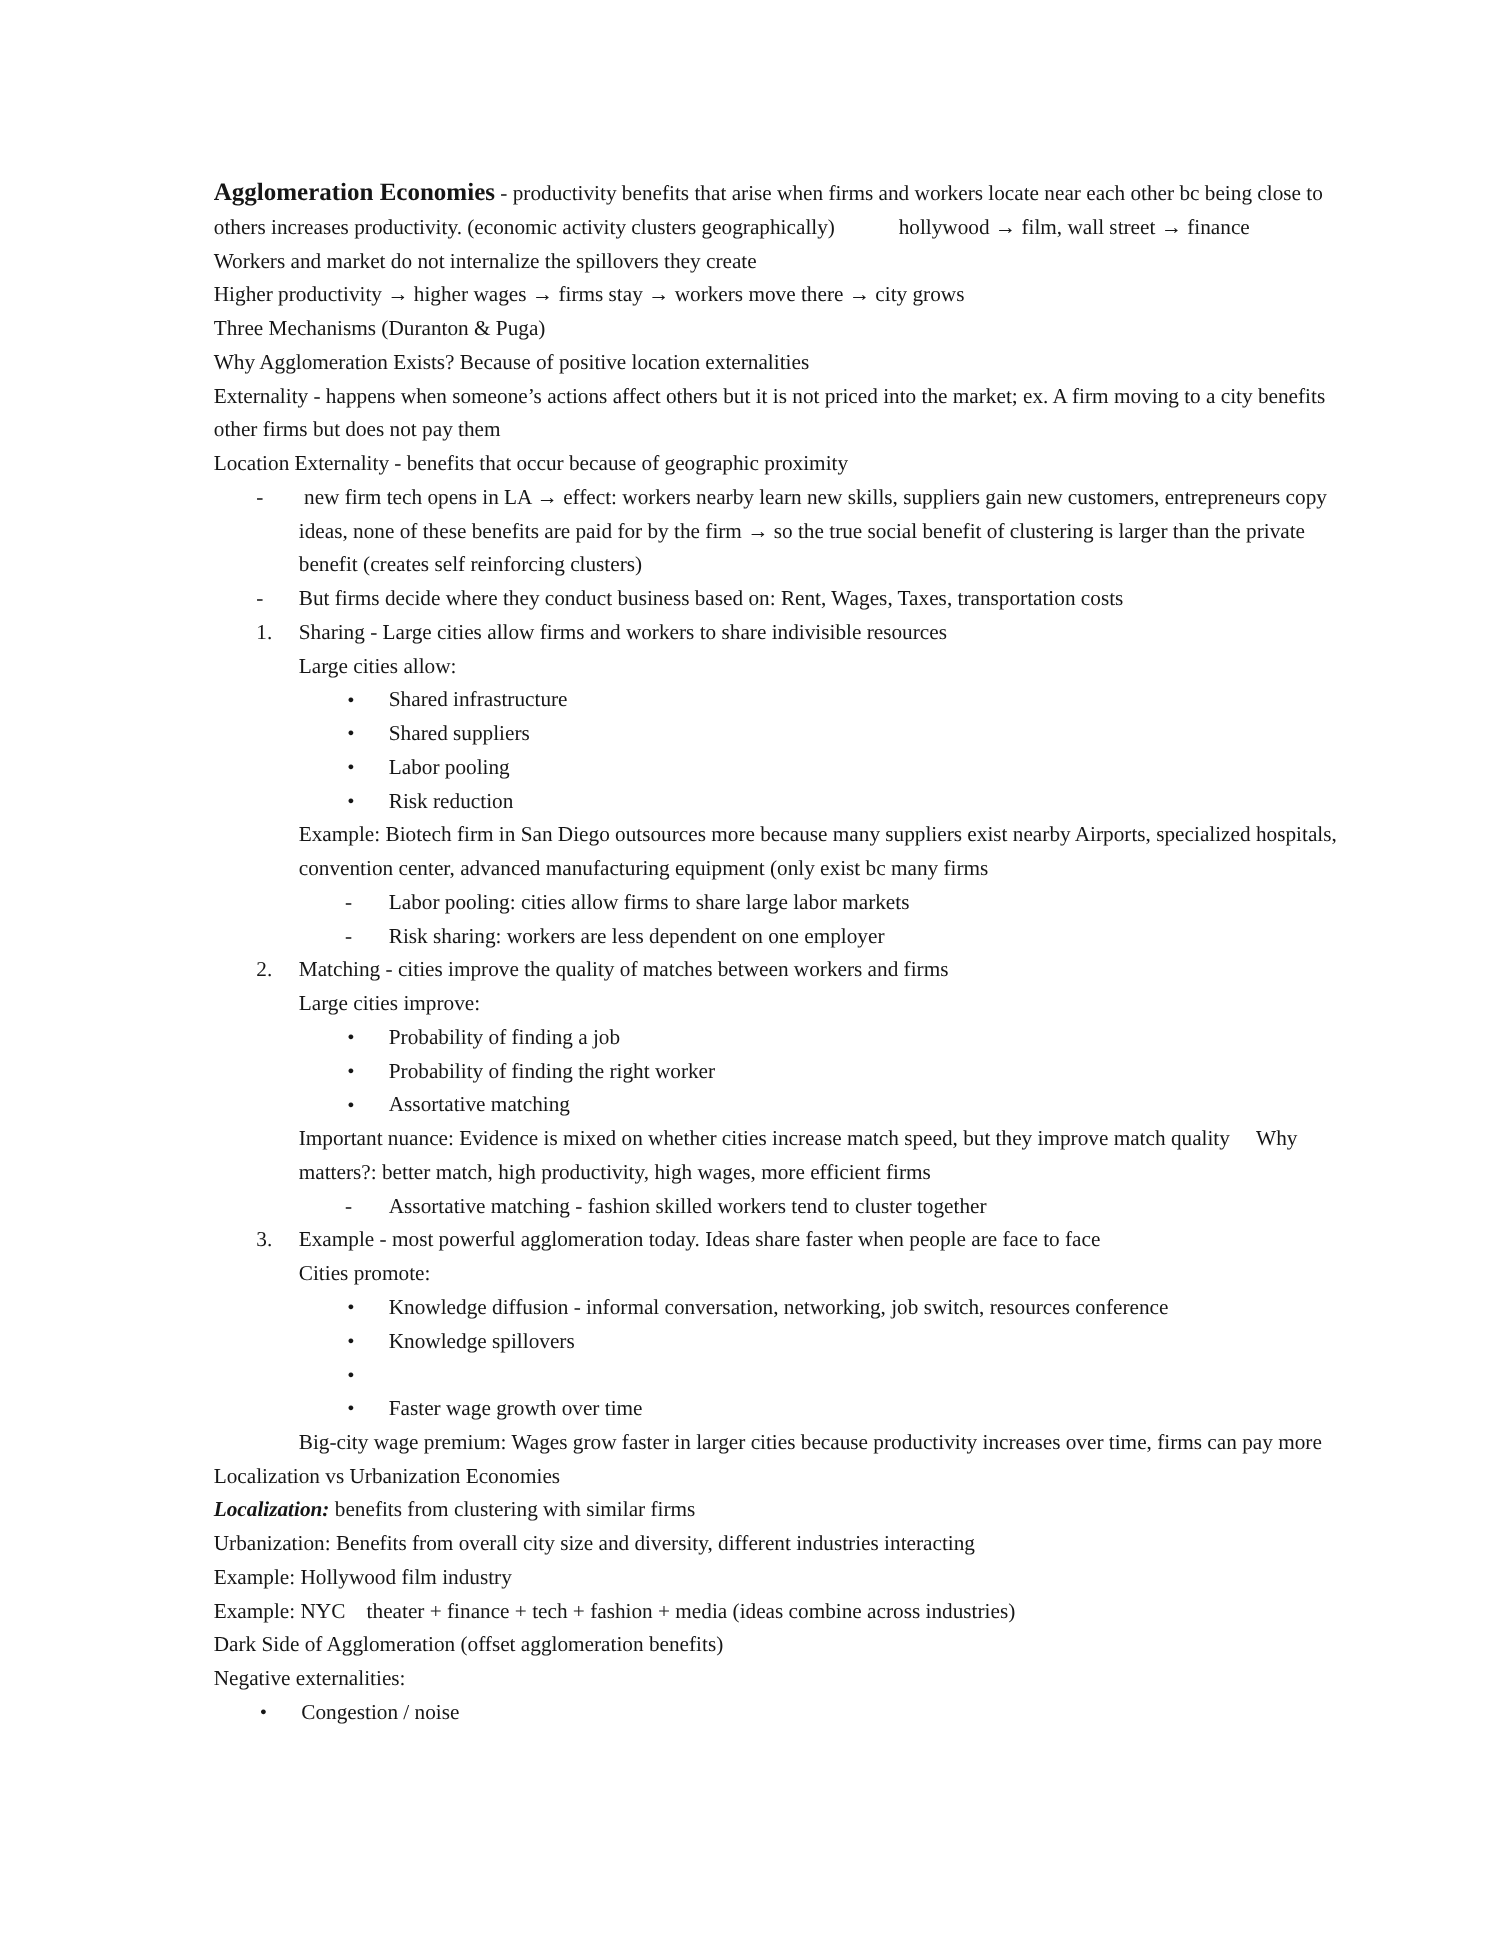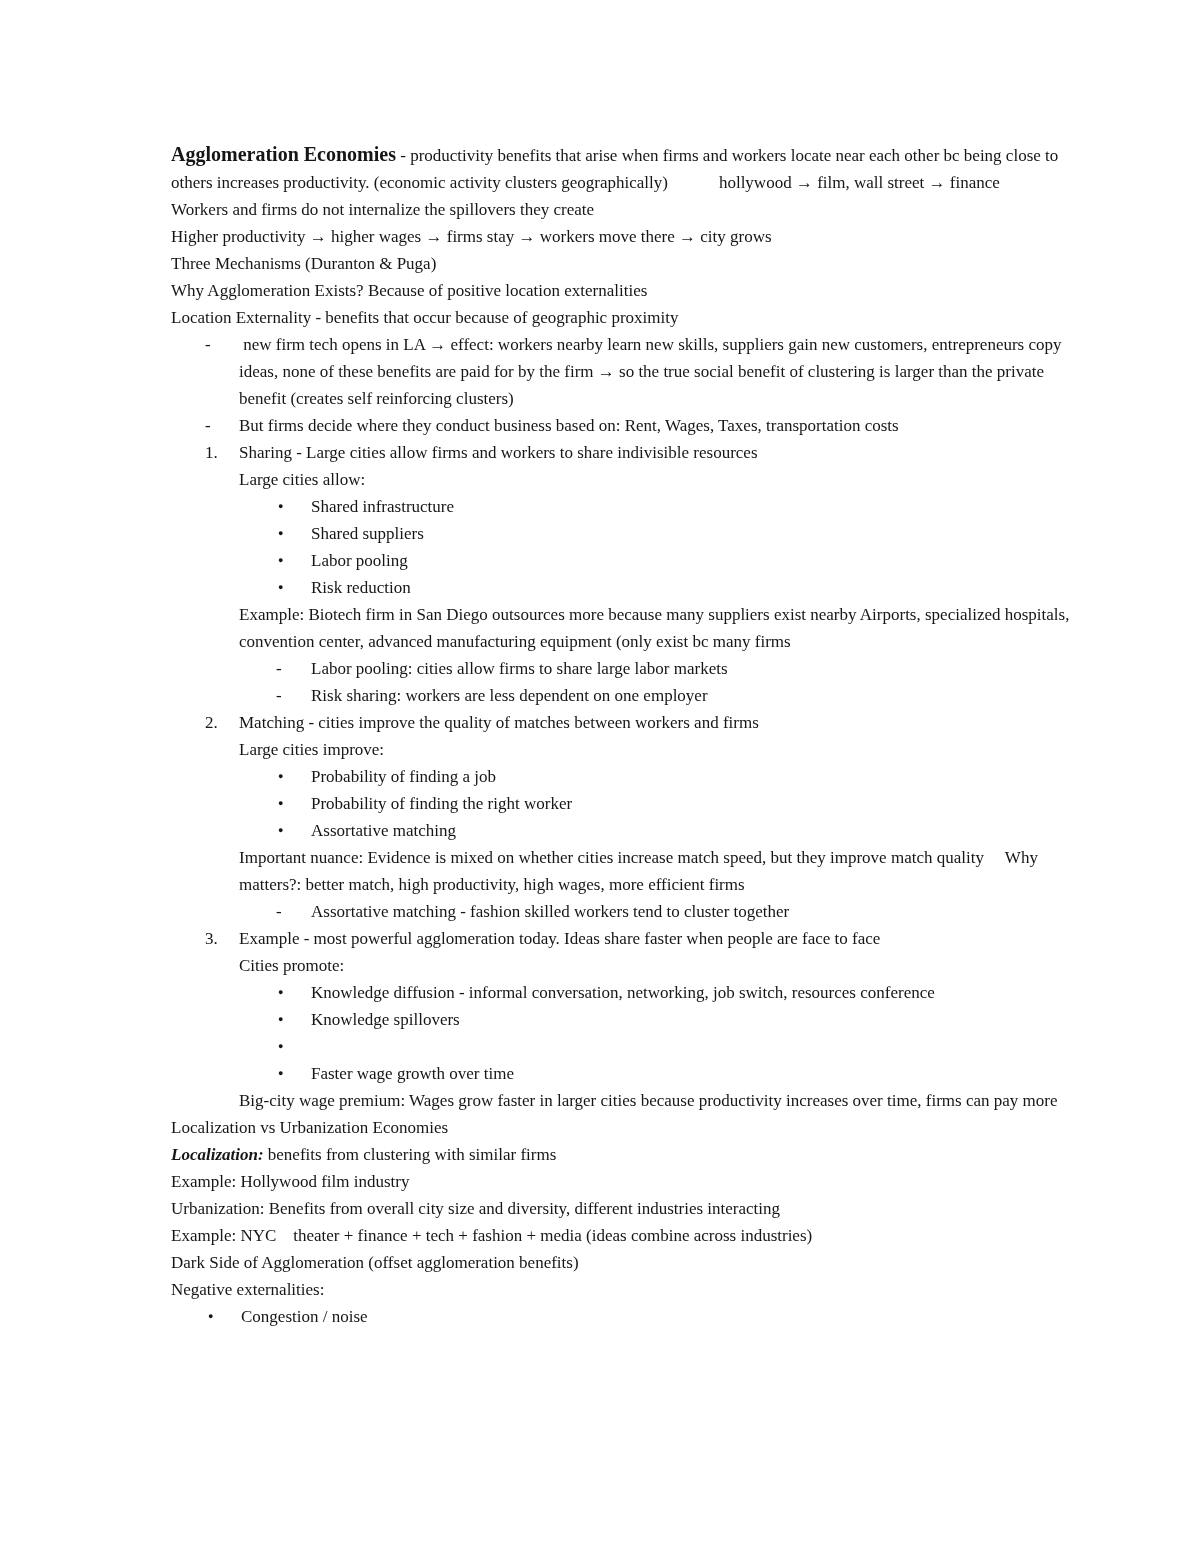--- a/index.html
+++ b/index.html
@@ -31,24 +31,25 @@
   .seg.b,.marker.b{font-weight:400;}
   .seg.bi{font-weight:700;font-style:italic;font-family:Liberation Serif, serif;}
   .seg.title{font-weight:700;font-size:20px;}
 </style>
 </head>
 <body style="background: rgb(255, 255, 255);">
 
 <div class="page">
   <div class="content" id="doc-content" style="color: rgb(22, 22, 22);">
       <div class="block p"><span class="seg title">Agglomeration Economies</span><span class="seg"> - productivity benefits that arise when firms and workers locate near each other bc being close to others increases productivity. (economic activity clusters geographically)            hollywood → film, wall street → finance</span></div>
-      <div class="block p"><span class="seg">Workers and firms do not internalize the spillovers they create</span></div>
+      <div class="block p"><span class="seg">Workers and market do not internalize the spillovers they create</span></div>
       <div class="block p"><span class="seg">Higher productivity → higher wages → firms stay → workers move there → city grows</span></div>
       <div class="block p"><span class="seg">Three Mechanisms (Duranton &amp; Puga)</span></div>
       <div class="block p"><span class="seg b">Why Agglomeration Exists?</span><span class="seg"> Because of positive location externalities</span></div>
+      <div class="block p"><span class="seg b">Externality</span><span class="seg"> - happens when someone’s actions affect others but it is not priced into the market; ex. A firm moving to a city benefits other firms but does not pay them</span></div>
       <div class="block p"><span class="seg b">Location Externality</span><span class="seg"> - benefits that occur because of geographic proximity</span></div>
       <div class="block dash1"><span class="marker">-</span><span class="seg"> new firm tech opens in LA → effect: workers nearby learn new skills, suppliers gain new customers, entrepreneurs copy ideas, none of these benefits are paid for by the firm → so the true social benefit of clustering is larger than the private benefit (creates self reinforcing clusters)</span></div>
       <div class="block dash1"><span class="marker">-</span><span class="seg">But firms decide where they conduct business based on: Rent, Wages, Taxes, transportation costs</span></div>
       <div class="block num"><span class="marker">1.</span><span class="seg b">Sharing</span><span class="seg"> - Large cities allow firms and workers to share indivisible resources</span></div>
       <div class="block cont"><span class="seg">Large cities allow:</span></div>
       <div class="block bullet2"><span class="marker">●</span><span class="seg">Shared infrastructure</span></div>
       <div class="block bullet2"><span class="marker">●</span><span class="seg">Shared suppliers</span></div>
       <div class="block bullet2"><span class="marker">●</span><span class="seg">Labor pooling</span></div>
       <div class="block bullet2"><span class="marker">●</span><span class="seg">Risk reduction</span></div>
       <div class="block cont"><span class="seg">Example: Biotech firm in San Diego outsources more because many suppliers exist nearby Airports, specialized hospitals, convention center, advanced manufacturing equipment (only exist bc many firms</span></div>
@@ -63,20 +64,20 @@
       <div class="block dash2"><span class="marker">-</span><span class="seg b">Assortative matching</span><span class="seg"> - fashion skilled workers tend to cluster together</span></div>
       <div class="block num"><span class="marker b">3.</span><span class="seg b">Example</span><span class="seg"> - most powerful agglomeration today. Ideas share faster when people are face to face</span></div>
       <div class="block cont"><span class="seg">Cities promote:</span></div>
       <div class="block bullet2"><span class="marker">●</span><span class="seg">Knowledge diffusion - informal conversation, networking, job switch, resources conference</span></div>
       <div class="block bullet2"><span class="marker">●</span><span class="seg">Knowledge spillovers</span></div>
       <div class="block bullet2"><span class="marker">●</span></div>
       <div class="block bullet2"><span class="marker">●</span><span class="seg">Faster wage growth over time</span></div>
       <div class="block cont"><span class="seg">Big-city wage premium: Wages grow faster in larger cities because productivity increases over time, firms can pay more</span></div>
       <div class="block p"><span class="seg b">Localization vs Urbanization Economies</span></div>
       <div class="block p"><span class="seg bi">Localization:</span><span class="seg"> benefits from clustering with similar firms</span></div>
+      <div class="block p"><span class="seg b">Urbanization</span><span class="seg">: Benefits from overall city size and diversity, different industries interacting</span></div>
       <div class="block p"><span class="seg">Example: Hollywood film industry</span></div>
-      <div class="block p"><span class="seg b">Urbanization</span><span class="seg">: Benefits from overall city size and diversity, different industries interacting</span></div>
       <div class="block p"><span class="seg">Example: NYC    theater + finance + tech + fashion + media (ideas combine across industries)</span></div>
       <div class="block p"><span class="seg b">Dark Side of Agglomeration</span><span class="seg"> (offset agglomeration benefits)</span></div>
       <div class="block p"><span class="seg">Negative externalities:</span></div>
       <div class="block bullet1"><span class="marker">●</span><span class="seg">Congestion / noise</span></div>
     </div>
 </div>
 
 </body></html>

